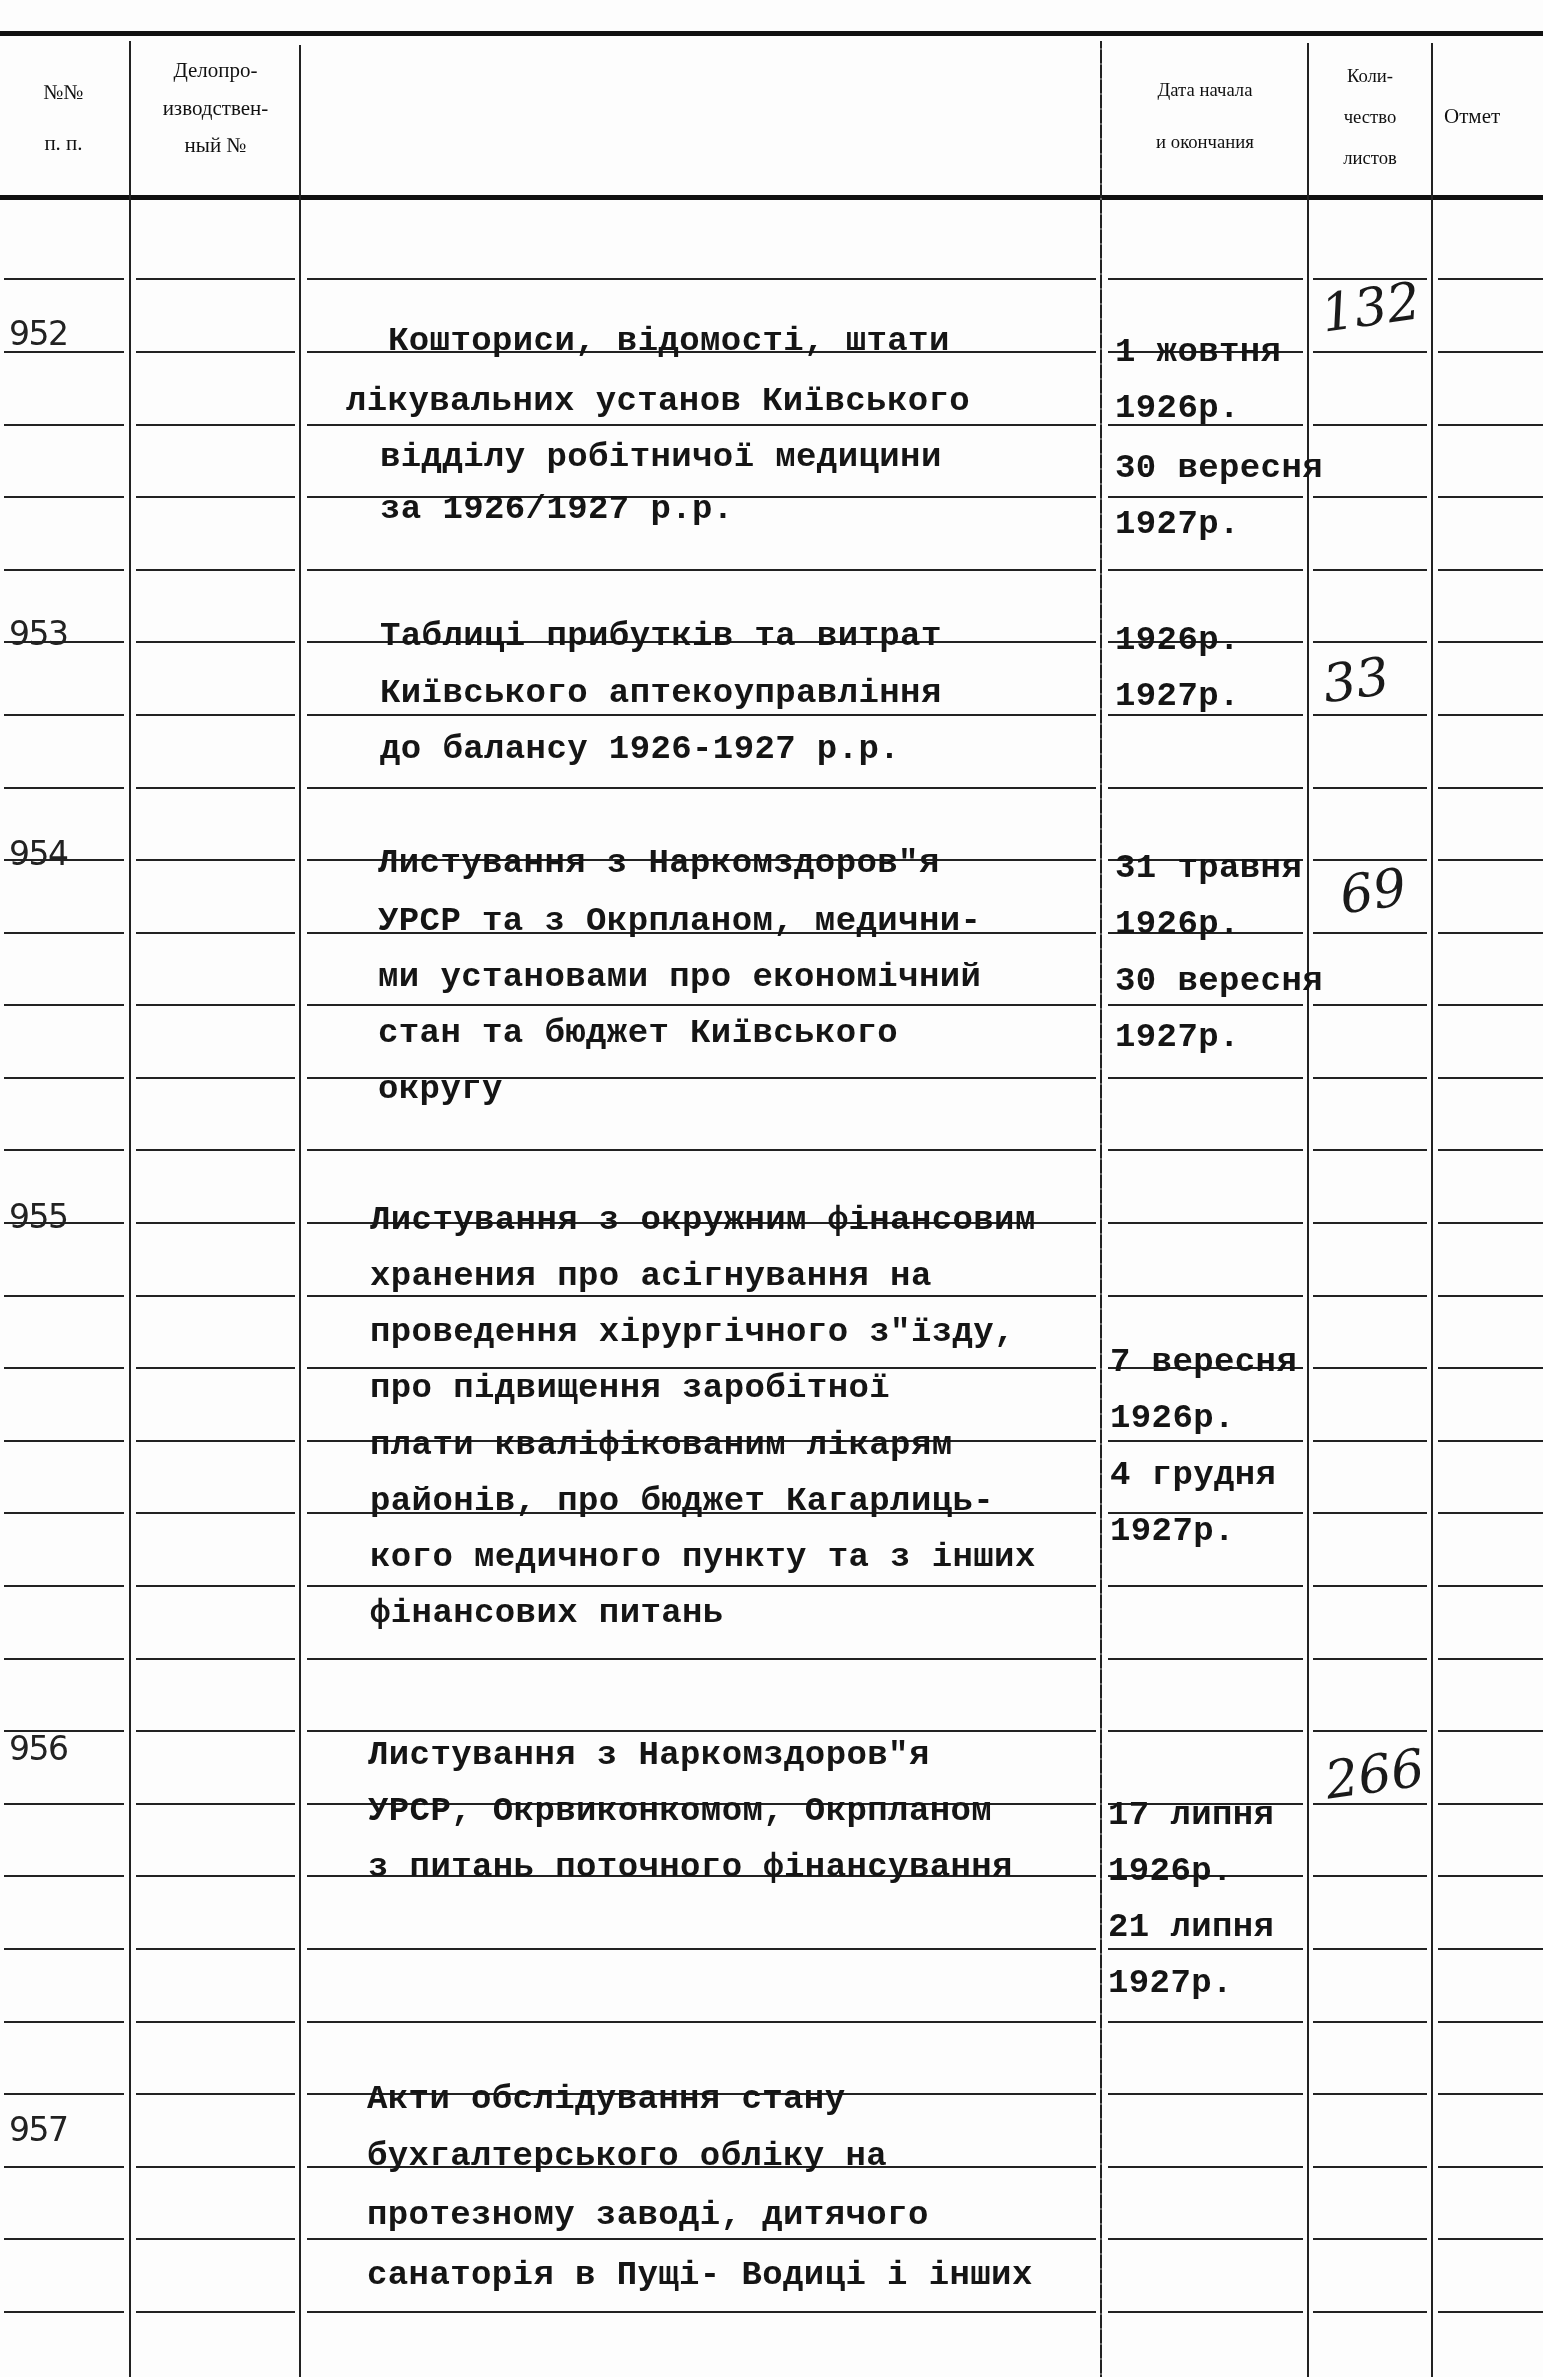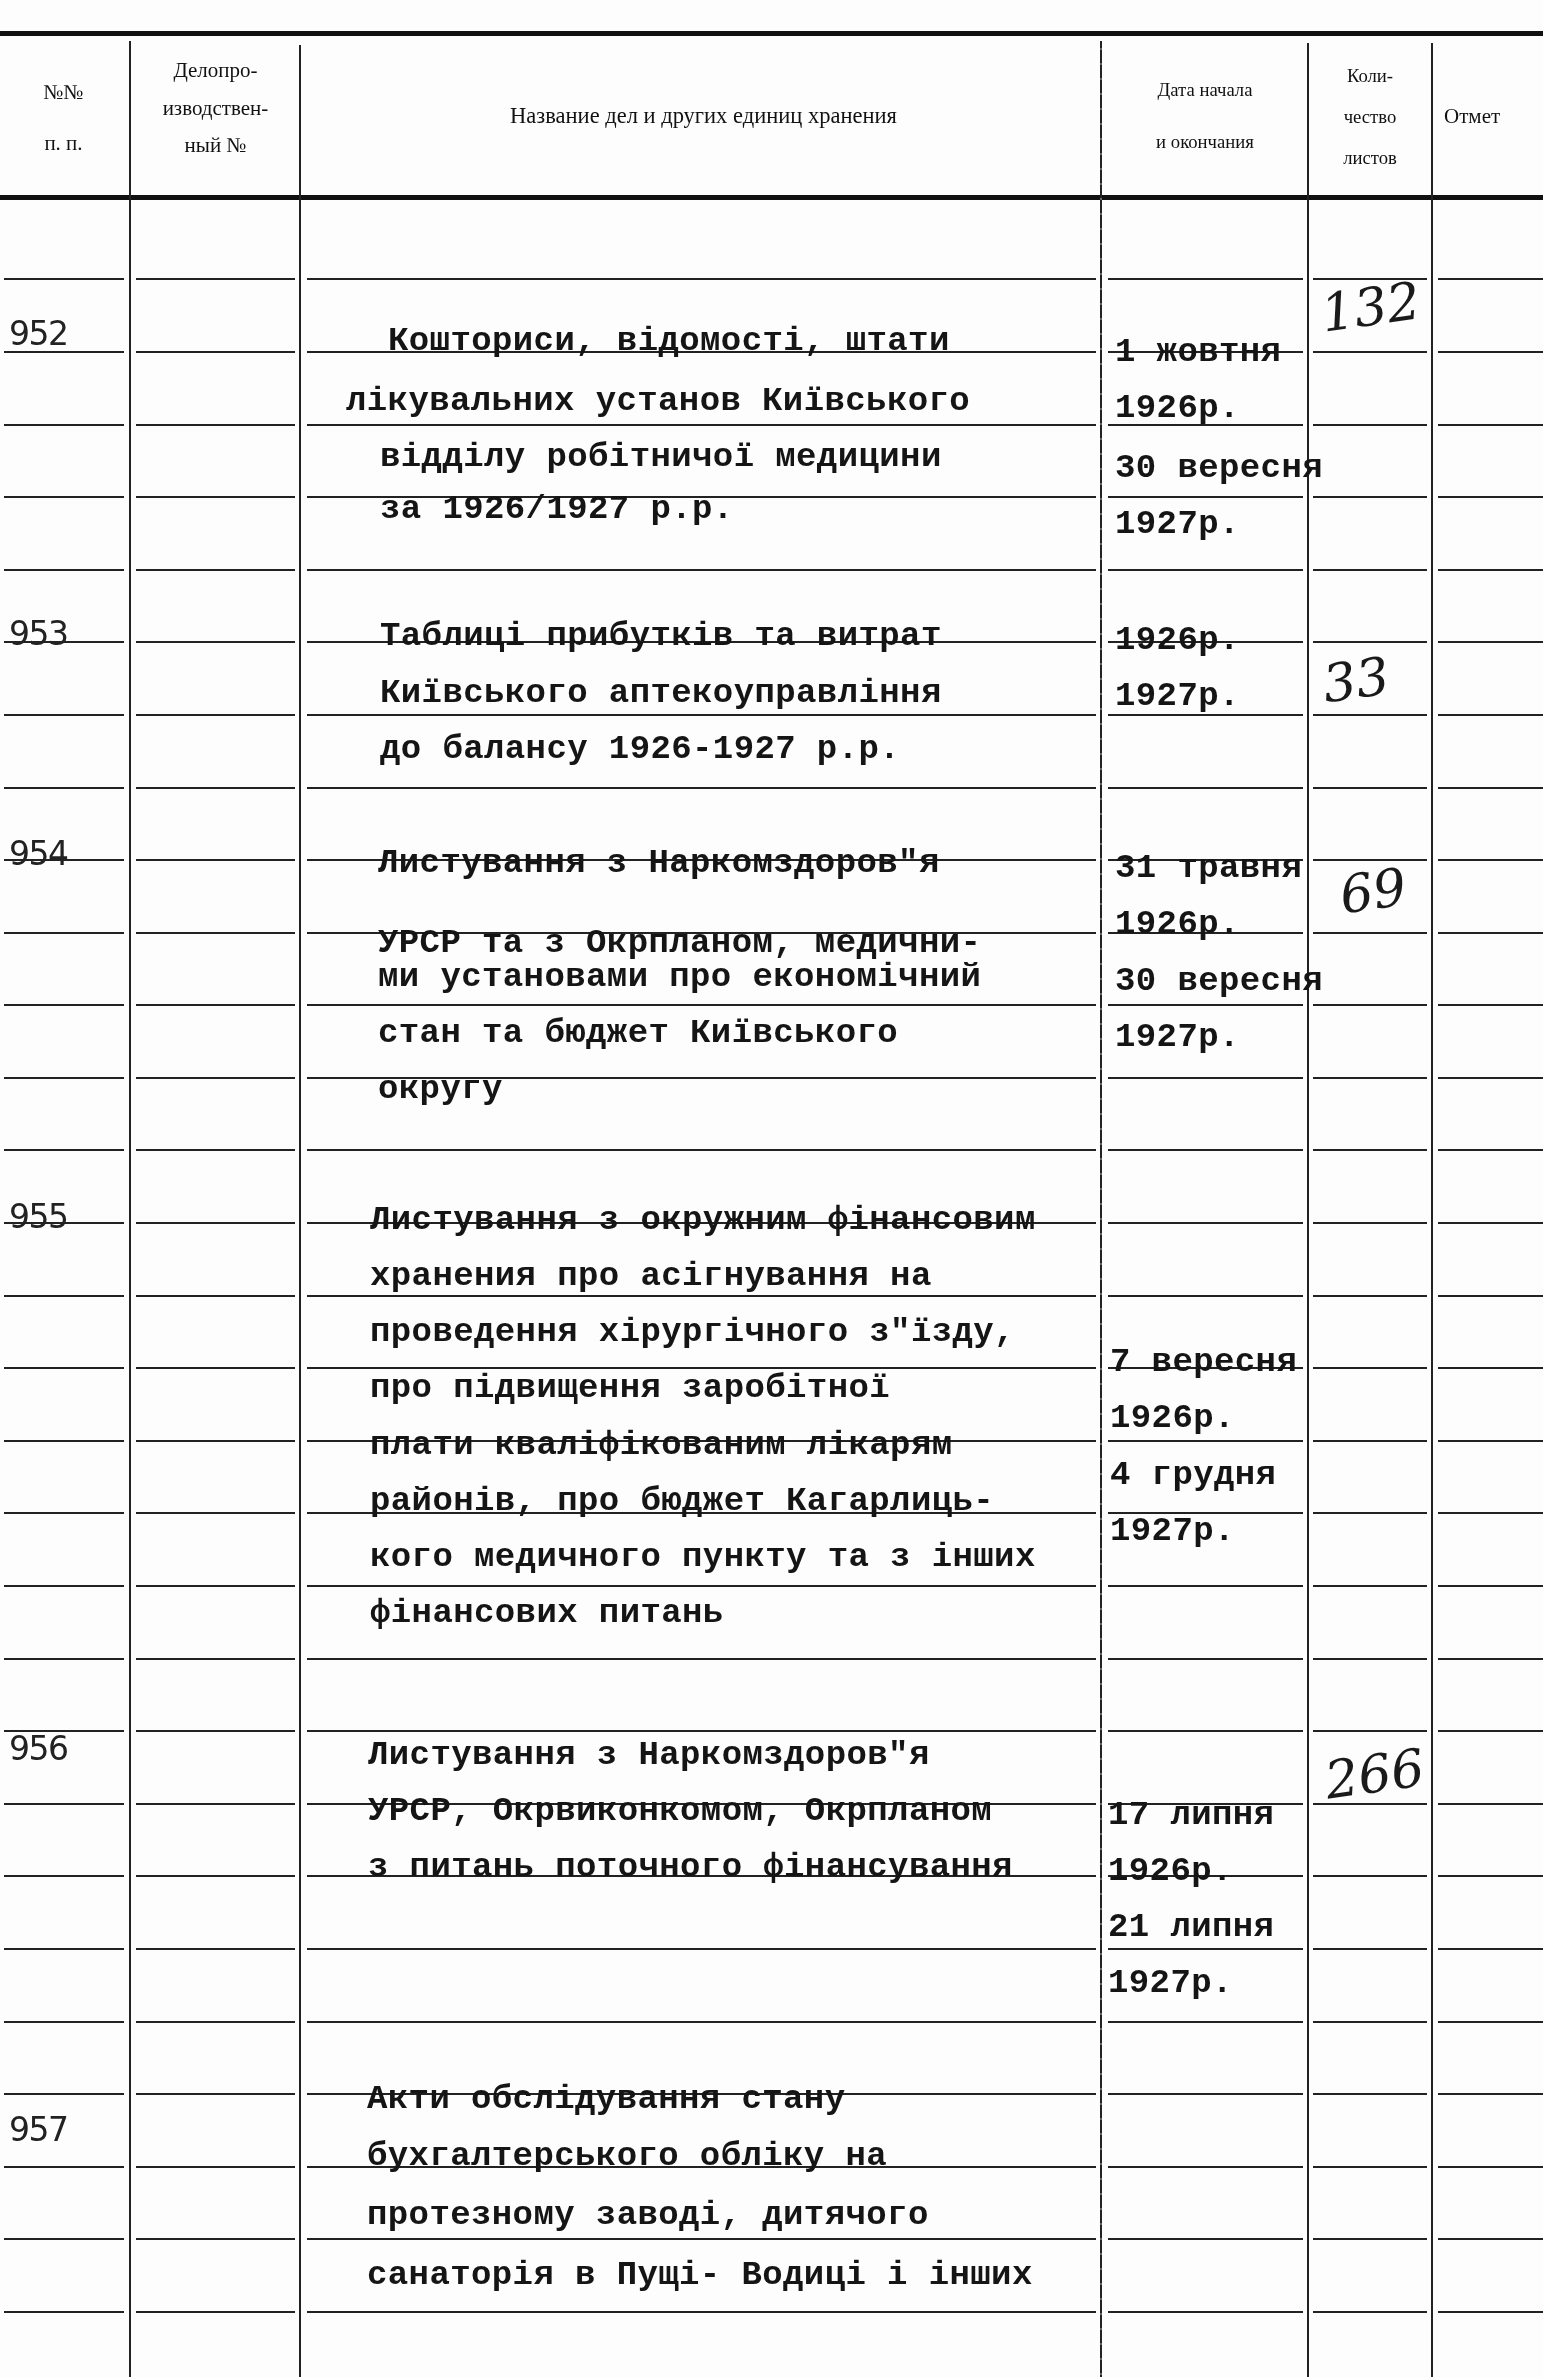--- a/index.html
+++ b/index.html
@@ -30,23 +30,20 @@
   <div class="vline" style="left:1431px; top:43px; height:2334px;"></div>
 
   <div class="hdr" style="left:15px; top:82px; width:97px;">
     <span>№№</span>
     <span style="margin-top:30px;">п. п.</span>
   </div>
   <div class="hdr" style="left:135px; top:60px; width:161px;">
     <span>Делопро-</span>
     <span style="margin-top:16.5px;">изводствен-</span>
     <span style="margin-top:16.5px;">ный №</span>
-  </div>
-  <div class="hdr" style="left:307px; top:105px; width:793px; font-size:22.5px;">
-    <span>Название дел и других единиц хранения</span>
   </div>
   <div class="hdr" style="left:1106px; top:81px; width:198px; font-size:18.7px;">
     <span>Дата начала</span>
     <span style="margin-top:33px;">и окончания</span>
   </div>
   <div class="hdr" style="left:1311px; top:67px; width:118px; font-size:18.7px;">
     <span>Коли-</span>
     <span style="margin-top:22.5px;">чество</span>
     <span style="margin-top:22.5px;">листов</span>
   </div>
@@ -250,21 +247,21 @@
     <div class="typed" style="left:380px; top:674px;">Київського аптекоуправління</div>
     <div class="typed" style="left:380px; top:730px;">до балансу 1926-1927 р.р.</div>
     <div class="typed" style="left:1115px; top:621px;">1926р.</div>
     <div class="typed" style="left:1115px; top:677px;">1927р.</div>
     <div class="hand" style="left:1323px; top:650px;">33</div>
   </div>
 
   <div>
     <div class="num" style="top:834px;">954</div>
     <div class="typed" style="left:378px; top:844px;">Листування з Наркомздоров"я</div>
-    <div class="typed" style="left:378px; top:902px;margin-top:22px;">УРСР та з Окрпланом, медични-</div>
+    <div class="typed" style="left:378px; top:902px;">УРСР та з Окрпланом, медични-</div>
     <div class="typed" style="left:378px; top:958px;">ми установами про економічний</div>
     <div class="typed" style="left:378px; top:1014px;">стан та бюджет Київського</div>
     <div class="typed" style="left:378px; top:1070px;">округу</div>
     <div class="typed" style="left:1115px; top:849px;">31 травня</div>
     <div class="typed" style="left:1115px; top:905px;">1926р.</div>
     <div class="typed" style="left:1115px; top:962px;">30 вересня</div>
     <div class="typed" style="left:1115px; top:1018px;">1927р.</div>
     <div class="hand" style="left:1340px; top:861px;">69</div>
   </div>
 

